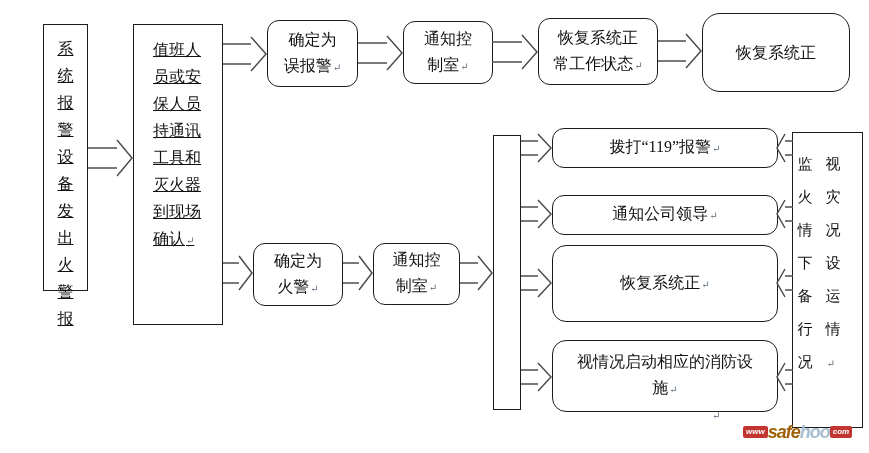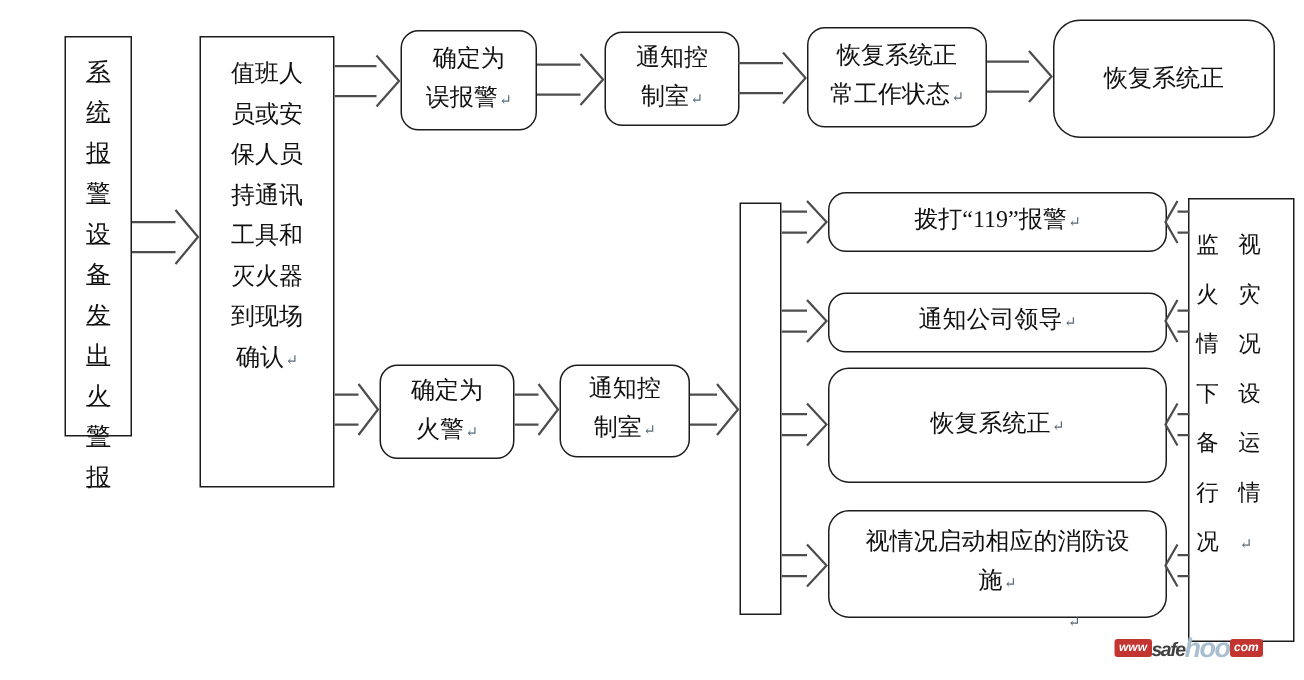--- a/index.html
+++ b/index.html
@@ -26,22 +26,22 @@
     font-size:16px;line-height:26px;
   }
   .node.big-round{border-radius:18px;}
   .vtext{
     width:18px;margin:10px auto 0;
     word-break:break-all;text-align:center;
     font-size:16px;line-height:27px;
   }
   .wrap3{
     width:50px;margin:11px auto 16px;
-    word-break:break-all;text-align:center;
-    font-size:16px;line-height:27px;
+    word-break:break-all;text-align:left;
+    font-size:16px;line-height:27px;text-decoration:underline;
   }
   .wrap2{
     width:60px;margin:15px auto 0;
     word-break:break-all;text-align:left;
     font-size:15px;letter-spacing:13px;line-height:33px;
   }
   .pmark{
     font-size:10px;color:#5c6b7a;
     letter-spacing:0;margin-left:1px;
     vertical-align:baseline;
@@ -55,21 +55,21 @@
     z-index:5;
     font-family:"Liberation Sans","DejaVu Sans",sans-serif;
     line-height:1;
     font-style:italic;
   }
   .wm-badge{
     background:#c23531;color:#fff;
     font-size:8px;font-weight:bold;
     padding:2px 3px;border-radius:2px;
   }
-  .wm-safe{color:#404040;font-size:13px;font-weight:bold;letter-spacing:-1px;}
+  .wm-safe{color:#a16207;font-size:18px;font-weight:bold;letter-spacing:-1px;}
   .wm-hoo{color:#a9bed1;font-size:18px;font-weight:bold;letter-spacing:-1px;}
 </style>
 </head>
 <body>
 
 <div class="box rect" style="left:43px;top:24px;width:45px;height:267px;text-decoration:underline;">
   <div class="vtext">系统报警设备发出火警报</div>
 </div>
 
 <div class="box rect" style="left:133px;top:24px;width:90px;height:301px;">

